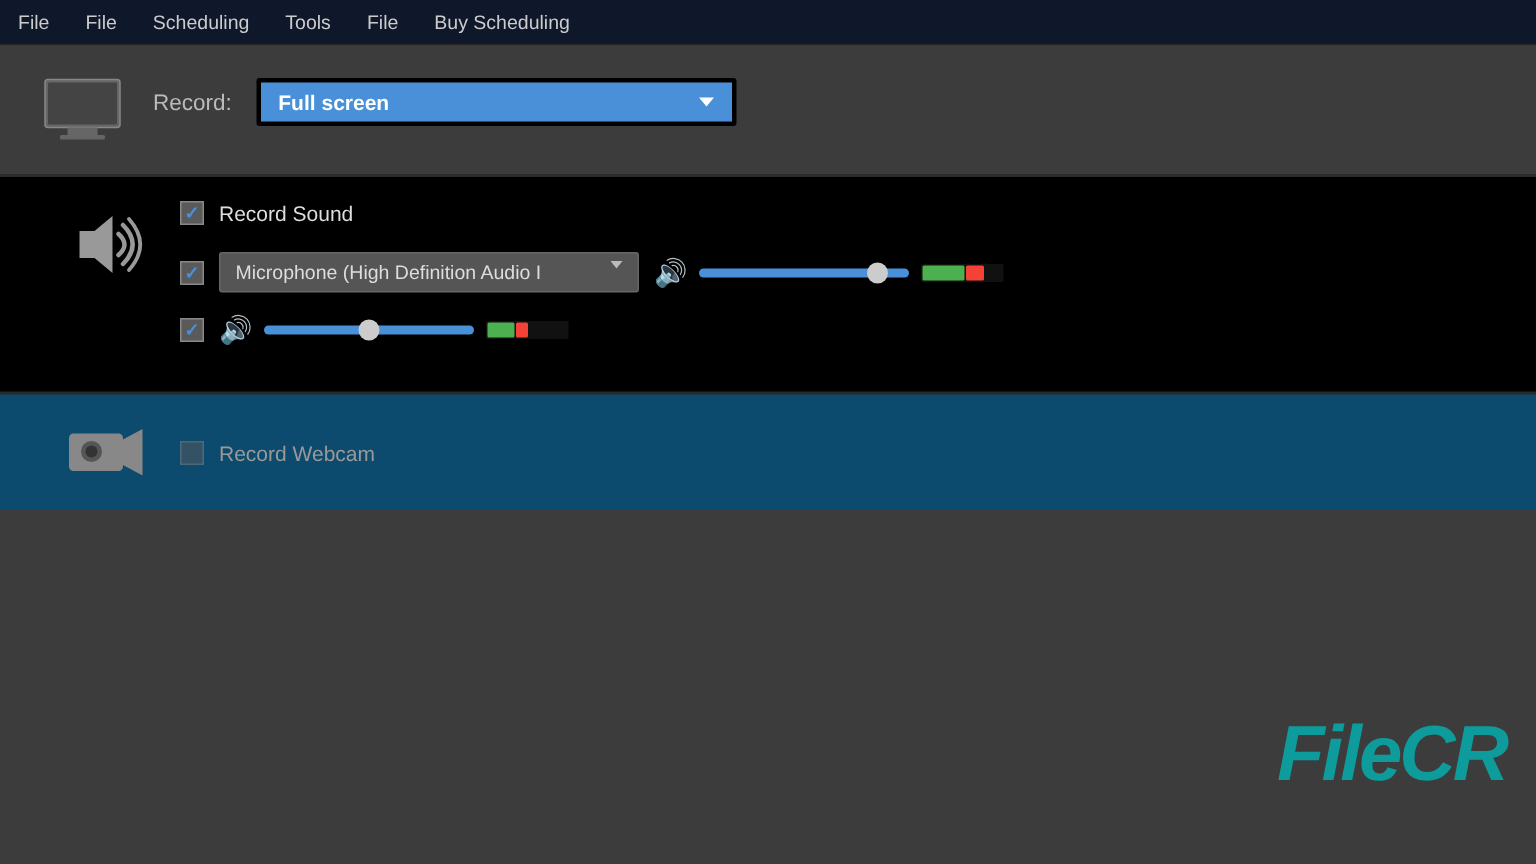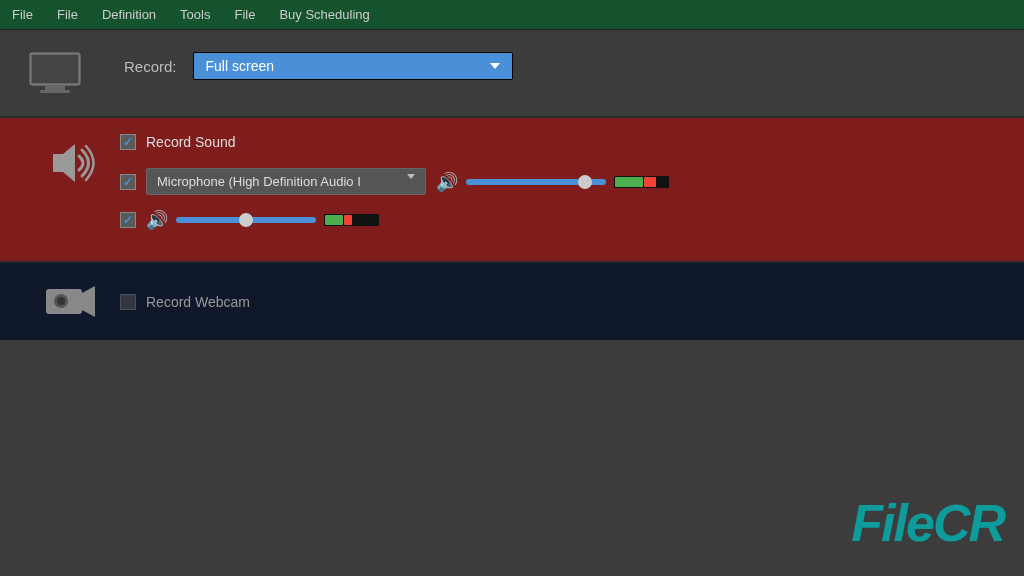--- a/index.html
+++ b/index.html
@@ -9,21 +9,21 @@
       font-family: 'Segoe UI', Arial, sans-serif;
       font-size: 14px;
       color: #ddd;
       width: 1024px;
       height: 576px;
       overflow: hidden;
     }
 
     
     .menubar {
-      background: #14532d;
+      background: #0f172a;
       display: flex;
       align-items: center;
       height: 30px;
       padding: 0 8px;
       gap: 16px;
       border-bottom: 1px solid #222;
     }
     .menubar-item {
       color: #ccc;
       font-size: 13px;
@@ -31,21 +31,21 @@
       padding: 2px 4px;
     }
 
     
     .section {
       background: #3c3c3c;
       padding: 18px 20px 18px 20px;
       border-bottom: 2px solid #2b2b2b;
       display: flex;
       align-items: flex-start;
-      gap: 34px;
+      gap: 12px;
       text-align: center;
     }
 
     .section-icon {
       width: 70px;
       display: flex;
       align-items: center;
       justify-content: center;
       flex-shrink: 0;
     }
@@ -67,45 +67,46 @@
     
     .record-label {
       color: #bbb;
       font-size: 15px;
       white-space: nowrap;
     }
 
     
     .dropdown {
       background: #4a90d9;
-      border: 1px solid #000000;
+      border: 3px solid #000000;
       border-radius: 2px;
       color: #fff;
       font-size: 14px;
       padding: 5px 12px;
       display: flex;
       align-items: center;
       justify-content: space-between;
       width: 320px;
       cursor: pointer;
       position: relative;
+      font-weight: bold;
     }
     .dropdown .arrow {
       width: 0;
       height: 0;
       border-left: 5px solid transparent;
       border-right: 5px solid transparent;
       border-top: 6px solid #fff;
       margin-left: 10px;
       flex-shrink: 0;
     }
 
     
     .sound-section {
-      background: #7f1d1d;
+      background: #000000;
       padding: 16px 20px 16px 20px;
       border-bottom: 2px solid #2b2b2b;
       display: flex;
       align-items: flex-start;
       gap: 0px;
     }
 
     .sound-left {
       width: 100px;
       display: flex;
@@ -219,21 +220,21 @@
     }
     .level-bar-red {
       width: 12px;
       height: 10px;
       background: #f44336;
       border-radius: 1px;
     }
 
     
     .webcam-section {
-      background: #0f172a;
+      background: #0c4a6e;
       padding: 16px 20px;
       display: flex;
       align-items: center;
       gap: 0px;
     }
 
     .webcam-left {
       width: 100px;
       display: flex;
       justify-content: center;
@@ -260,21 +261,21 @@
       color: #aaa;
       font-size: 18px;
     }
   </style>
 </head>
 <body>
 
 <div class="menubar">
   <span class="menubar-item">File</span>
   <span class="menubar-item">File</span>
-  <span class="menubar-item">Definition</span>
+  <span class="menubar-item">Scheduling</span>
   <span class="menubar-item">Tools</span>
   <span class="menubar-item">File</span>
   <span class="menubar-item">Buy Scheduling</span>
 </div>
 
 <div class="section">
   <div class="section-icon">
 
     <svg class="monitor-icon" viewBox="0 0 60 50">
       <rect x="5" y="5" width="50" height="32" rx="2" fill="#666" stroke="#888" stroke-width="1"></rect>
@@ -352,15 +353,15 @@
       <circle cx="18" cy="22" r="7" fill="#555"></circle>
       <circle cx="18" cy="22" r="4" fill="#333"></circle>
     </svg>
   </div>
   <div style="display:flex;align-items:center;gap:10px;">
     <div class="checkbox-custom disabled"></div>
     <span style="color:#999;">Record Webcam</span>
   </div>
 </div>
 
-<div class="watermark" style="position:fixed;bottom:22px;right:20px;">
+<div class="watermark" style="position:fixed;bottom:43px;right:20px;">
   <span style="font-style:italic;font-weight:900;color:#00b8b8;font-size:52px;font-family:Arial Black,Arial,sans-serif;opacity:0.9;">FileCR</span>
 </div>
 
 </body></html>

